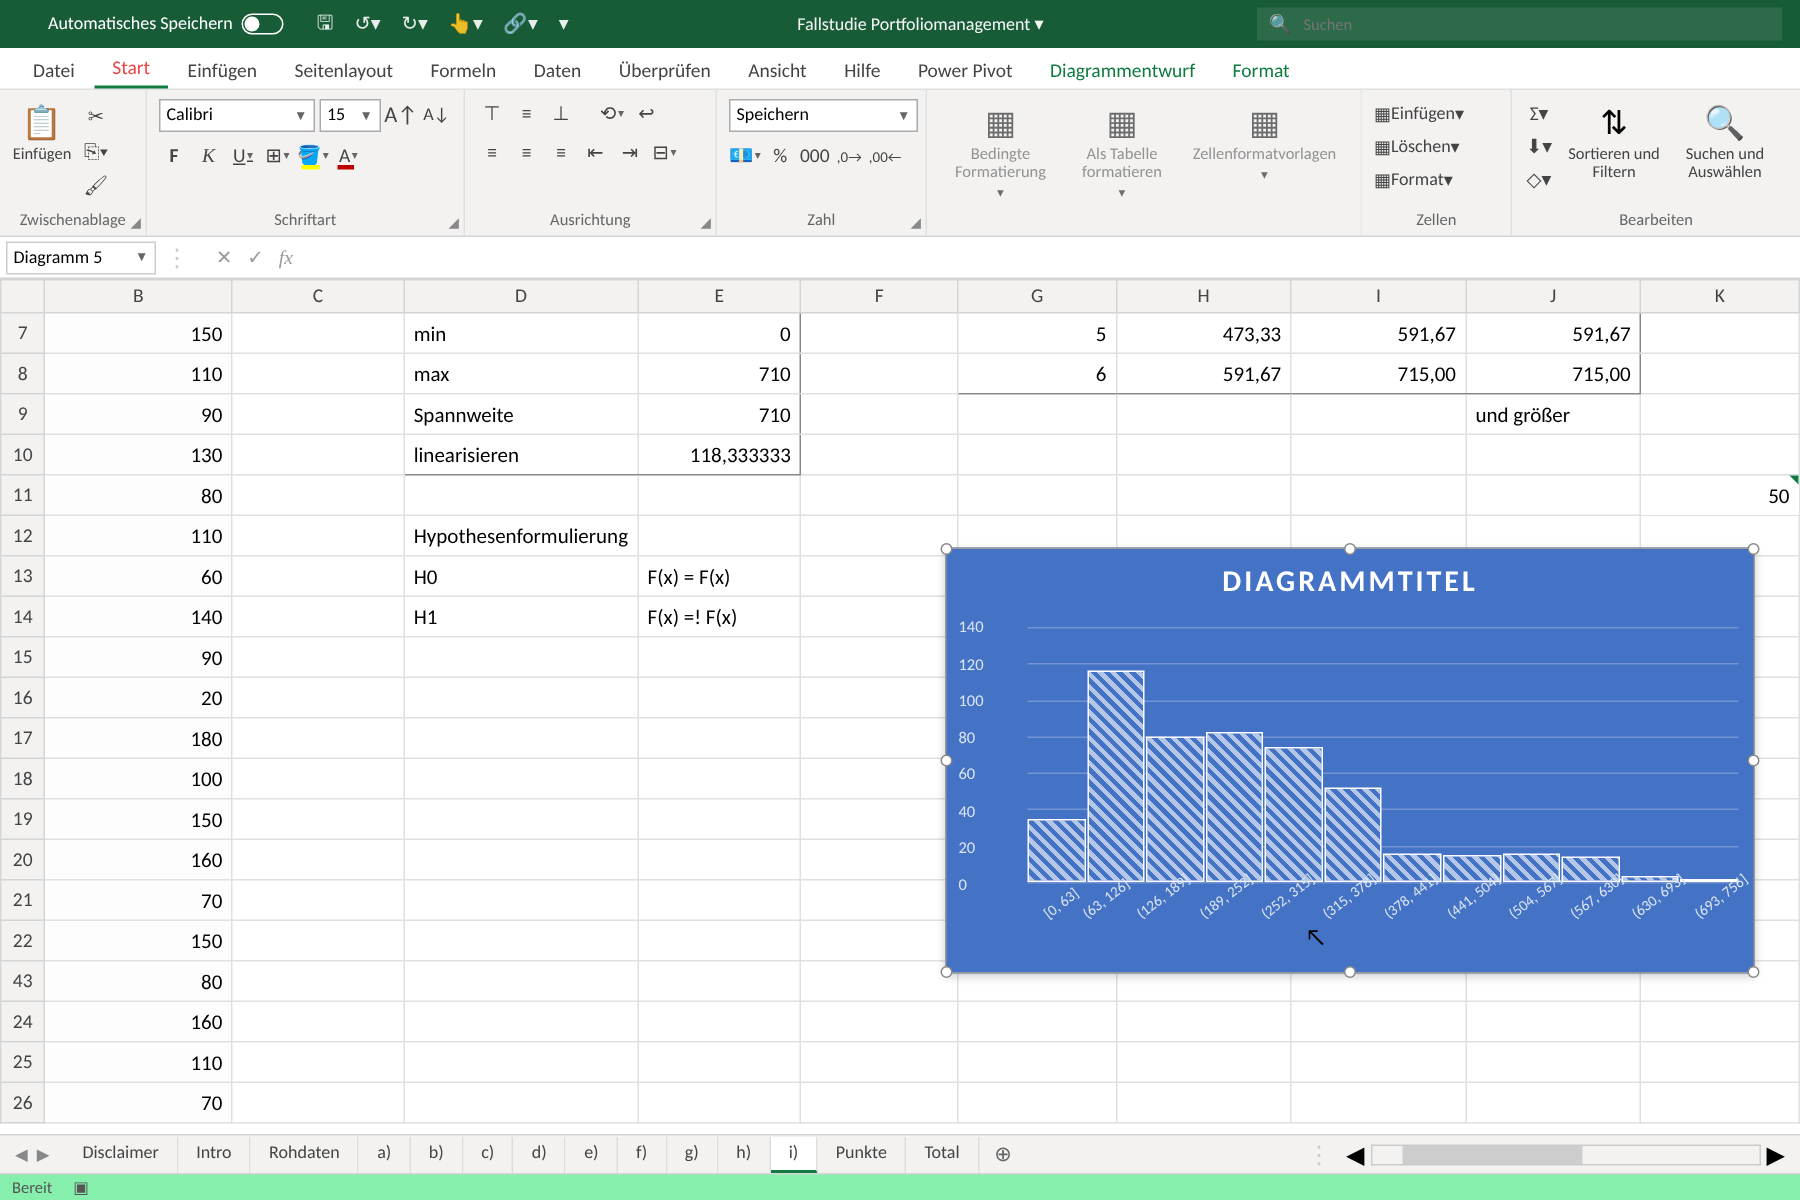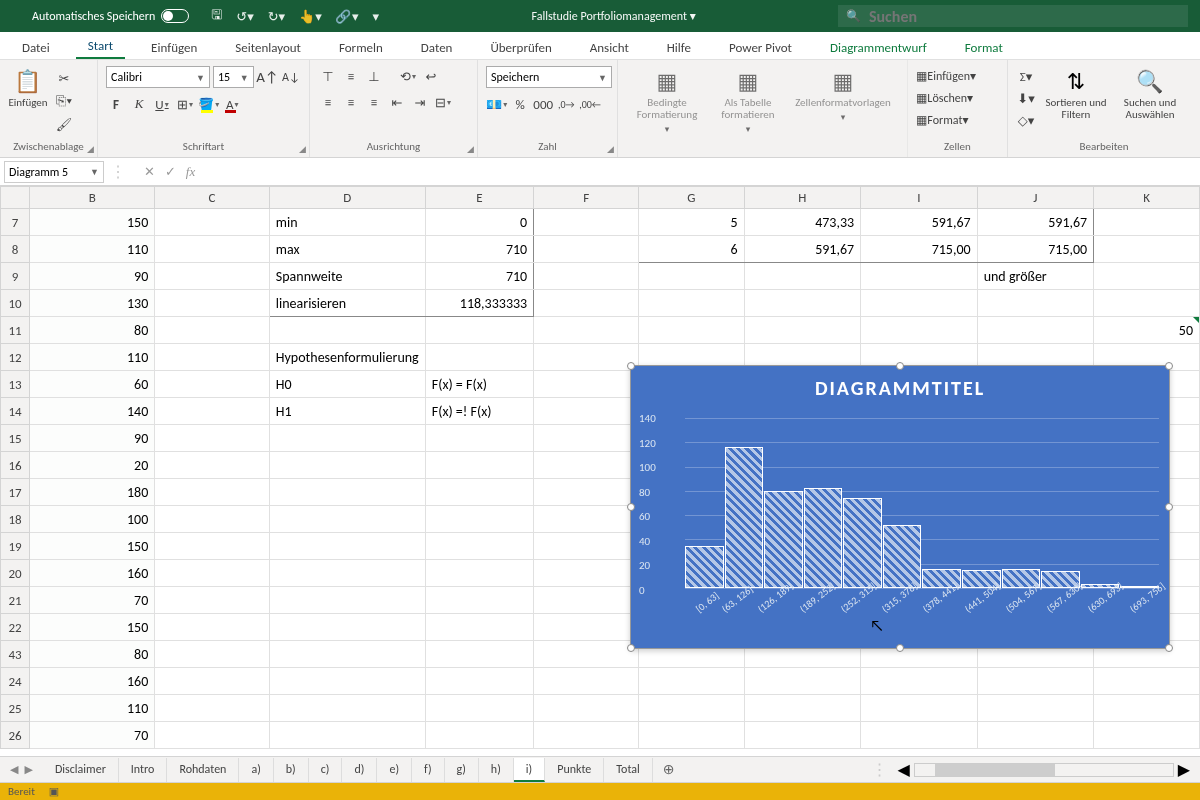--- a/index.html
+++ b/index.html
@@ -7,27 +7,27 @@
 
 
 .titlebar { height:32px; background:#185c37; display:flex; align-items:center; color:#fff; font-size:12px;padding-left:20px; }
 .titlebar .autosave { display:flex; align-items:center; gap:6px; padding:0 12px; }
 .titlebar .toggle { width:28px; height:14px; border:1px solid #fff; border-radius:7px; position:relative; }
 .titlebar .toggle::after { content:""; position:absolute; width:10px; height:10px; background:#fff; border-radius:50%; top:1px; left:1px; }
 .titlebar .qat { display:flex; gap:14px; padding:0 10px; align-items:center; }
 .titlebar .qat span { font-size:13px; opacity:.9; cursor:pointer; }
 .titlebar .doctitle { flex:1; text-align:center; font-size:12px; opacity:.95; }
 .titlebar .searchbox { width:350px; height:22px; background:#2d6a4a; display:flex; align-items:center; padding:0 8px; gap:8px; margin-right:12px; }
-.titlebar .searchbox input { background:transparent; border:none; color:#cfe0d5; font-size:16px; outline:none; flex:1;font-weight:bold; }
+.titlebar .searchbox input { background:transparent; border:none; color:#cfe0d5; font-size:11px; outline:none; flex:1; }
 .titlebar .searchbox span.icon { font-size:12px; opacity:.8; }
 
 
-.tabs { height:28px; background:#fff; border-bottom:1px solid #e0e0e0; display:flex; align-items:flex-end; padding-left:10px; gap:14px; }
+.tabs { height:28px; background:#fff; border-bottom:1px solid #e0e0e0; display:flex; align-items:flex-end; padding-left:10px; gap:1px; }
 .tabs .tab { padding:6px 12px 4px; font-size:13px; color:#444; cursor:pointer; }
-.tabs .tab.active { color:#0c4a6e; border-bottom:2px solid #0f7b3e; font-weight:500; }
+.tabs .tab.active { color:#ef4444; border-bottom:2px solid #0f7b3e; font-weight:500; }
 .tabs .tab.context { color:#0f7b3e; }
 
 
 .ribbon { height:98px; background:#f3f2f1; border-bottom:1px solid #d4d4d4; display:flex; font-size:11px; }
 .group { border-right:1px solid #e0e0e0; padding:4px 8px 2px; display:flex; flex-direction:column; justify-content:space-between; position:relative; }
 .group .label { text-align:center; color:#666; font-size:11px; padding-bottom:2px; }
 .group .corner { position:absolute; bottom:3px; right:3px; font-size:9px; color:#888; }
 .group .ctrls { flex:1; display:flex; gap:6px; align-items:flex-start; }
 .bigbtn { width:40px; display:flex; flex-direction:column; align-items:center; gap:2px; padding-top:4px; cursor:pointer; position:relative; }
 .bigbtn .ic { font-size:22px; }
@@ -83,21 +83,21 @@
 .sheettabs { position:absolute; bottom:18px; left:0; right:0; height:26px; background:#f3f2f1; border-top:1px solid #d4d4d4; display:flex; align-items:center; }
 .sheettabs .nav { padding:0 10px; color:#888; display:flex; gap:6px; font-size:11px; }
 .sheettabs .stab { padding:4px 12px; border-right:1px solid #ddd; font-size:12px; color:#444; background:#f3f2f1; cursor:pointer; }
 .sheettabs .stab.active { background:#fff; border-bottom:2px solid #0f7b3e; }
 .sheettabs .addtab { padding:0 10px; color:#666; font-size:14px; cursor:pointer; }
 .sheettabs .scrollarea { margin-left:auto; display:flex; align-items:center; padding-right:6px; }
 .sheettabs .hscroll { width:260px; height:14px; background:#f3f2f1; border:1px solid #ccc; position:relative; }
 .sheettabs .hscroll .thumb { position:absolute; left:20px; width:120px; top:0; bottom:0; background:#cdcdcd; }
 
 
-.statusbar { position:absolute; bottom:0; left:0; right:0; height:18px; background:#eab308; border-top:1px solid #d4d4d4; display:flex; align-items:center; font-size:11px; color:#555; padding:0 8px; }
+.statusbar { position:absolute; bottom:0; left:0; right:0; height:18px; background:#86efac; border-top:1px solid #d4d4d4; display:flex; align-items:center; font-size:11px; color:#555; padding:0 8px; }
 .statusbar .sp { flex:1; }
 </style>
 </head>
 <body>
 
 <div class="titlebar">
   <div class="autosave">
     <span>Automatisches Speichern</span>
     <span class="toggle"></span>
   </div>

